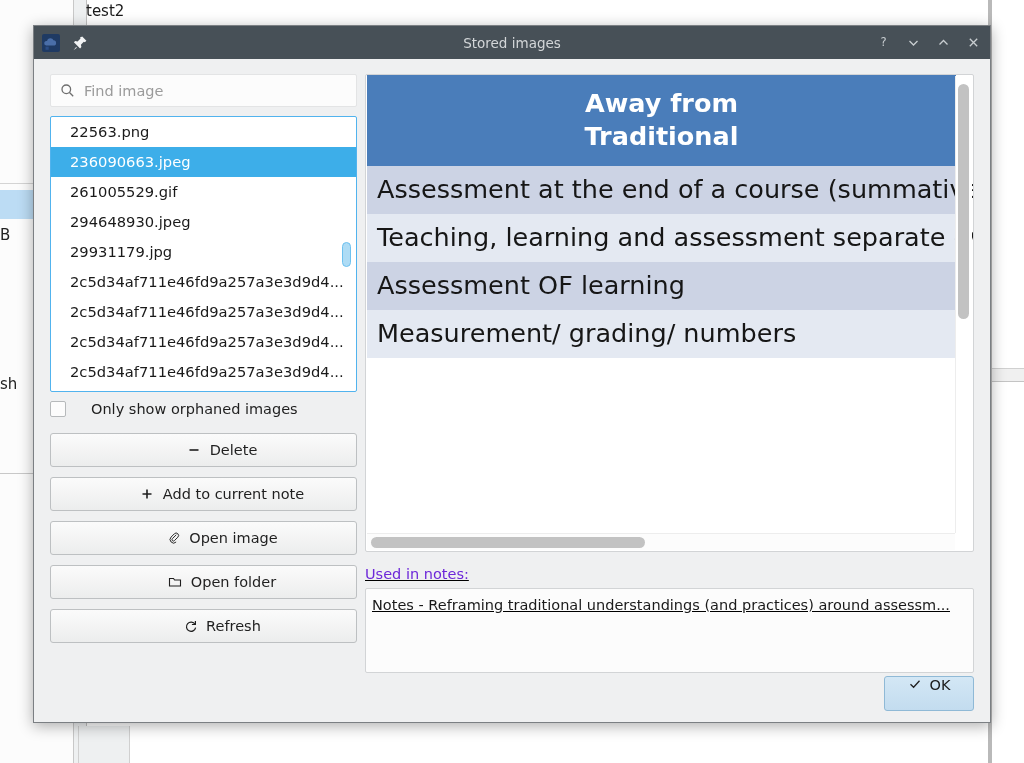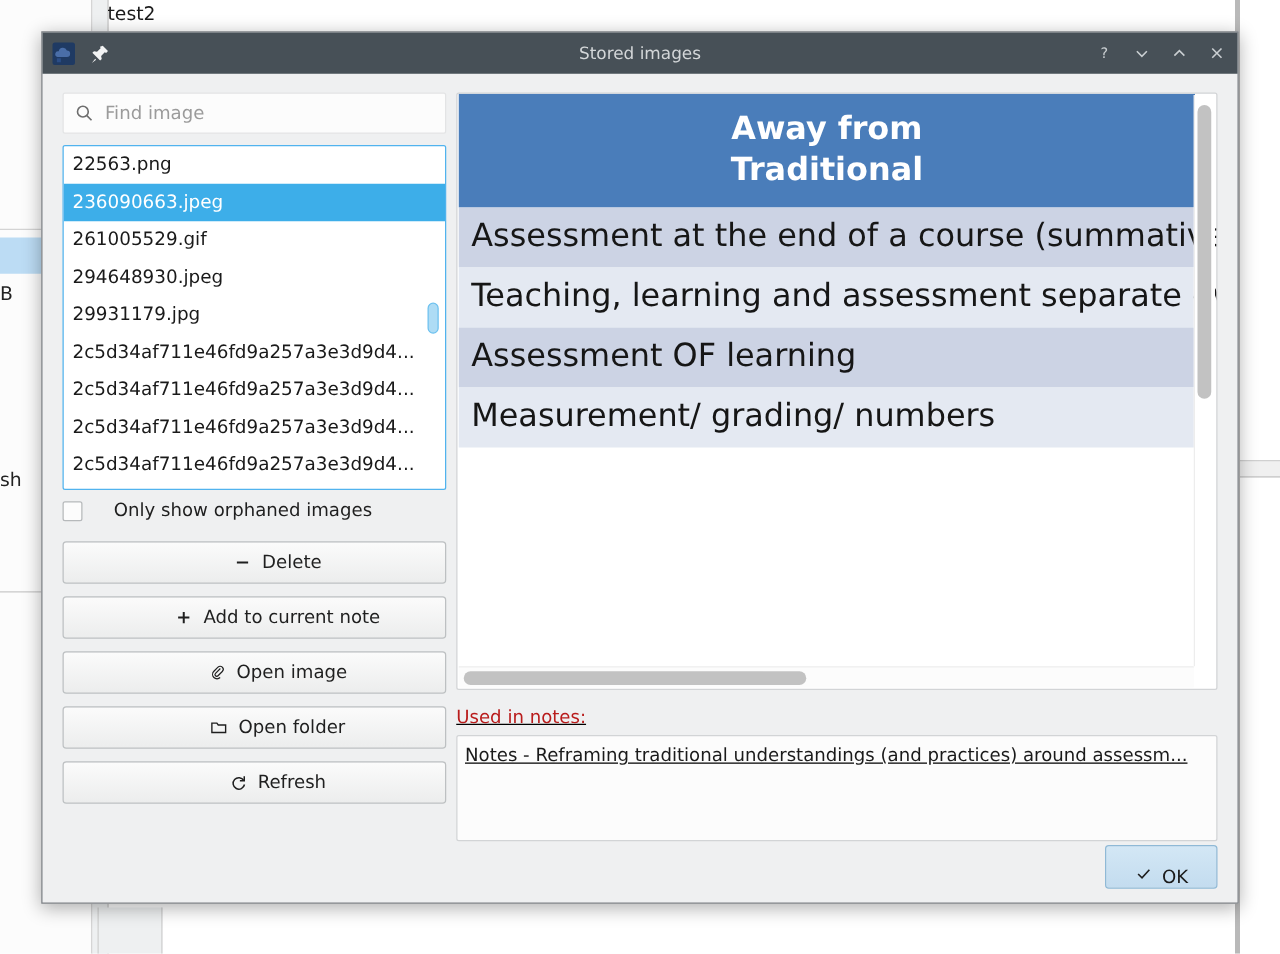--- a/index.html
+++ b/index.html
@@ -228,21 +228,21 @@
     background: #ffffff;
     border: 1px solid #51b3ee;
     border-radius: 2px;
     box-sizing: border-box;
     position: relative;
     overflow: hidden;
   }
   .file-item {
     height: 30px;
     line-height: 30px;
-    padding-left: 7px;
+    padding-left: 19px;
     font-size: 14.7px;
     color: #1a1a1a;
     white-space: nowrap;
     overflow: hidden;
     cursor: default;
   }
   .file-item.selected {
     background: #3daee9;
     color: #ffffff;
   }
@@ -391,21 +391,21 @@
     top: 3px;
     width: 274px;
     height: 11px;
     background: #c2c2c2;
     border-radius: 6px;
   }
 
   .used-label {
     margin-top: 14px;
     font-size: 14.5px;
-    color: #b91c1c;
+    color: #6d28d9;
   }
   .notes-list {
     margin-top: 6px;
     height: 85px;
     background: #fcfcfc;
     border: 1px solid #d2d4d6;
     border-radius: 2px;
     box-sizing: border-box;
     overflow: hidden;
   }
@@ -422,21 +422,21 @@
     position: absolute;
     right: 16px;
     bottom: 12px;
     width: 90px;
     height: 35px;
     background: linear-gradient(#d3e7f5, #c3dcef);
     border: 1px solid #8fb9d6;
     border-radius: 3px;
     box-sizing: border-box;
     display: flex;
-    align-items: flex-end;
+    align-items: flex-start;
     justify-content: center;
     gap: 8px;
     font-size: 14.5px;
     color: #1b1b1b;
     cursor: default;
     font-family: inherit;
   }
 </style>
 </head>
 <body>

